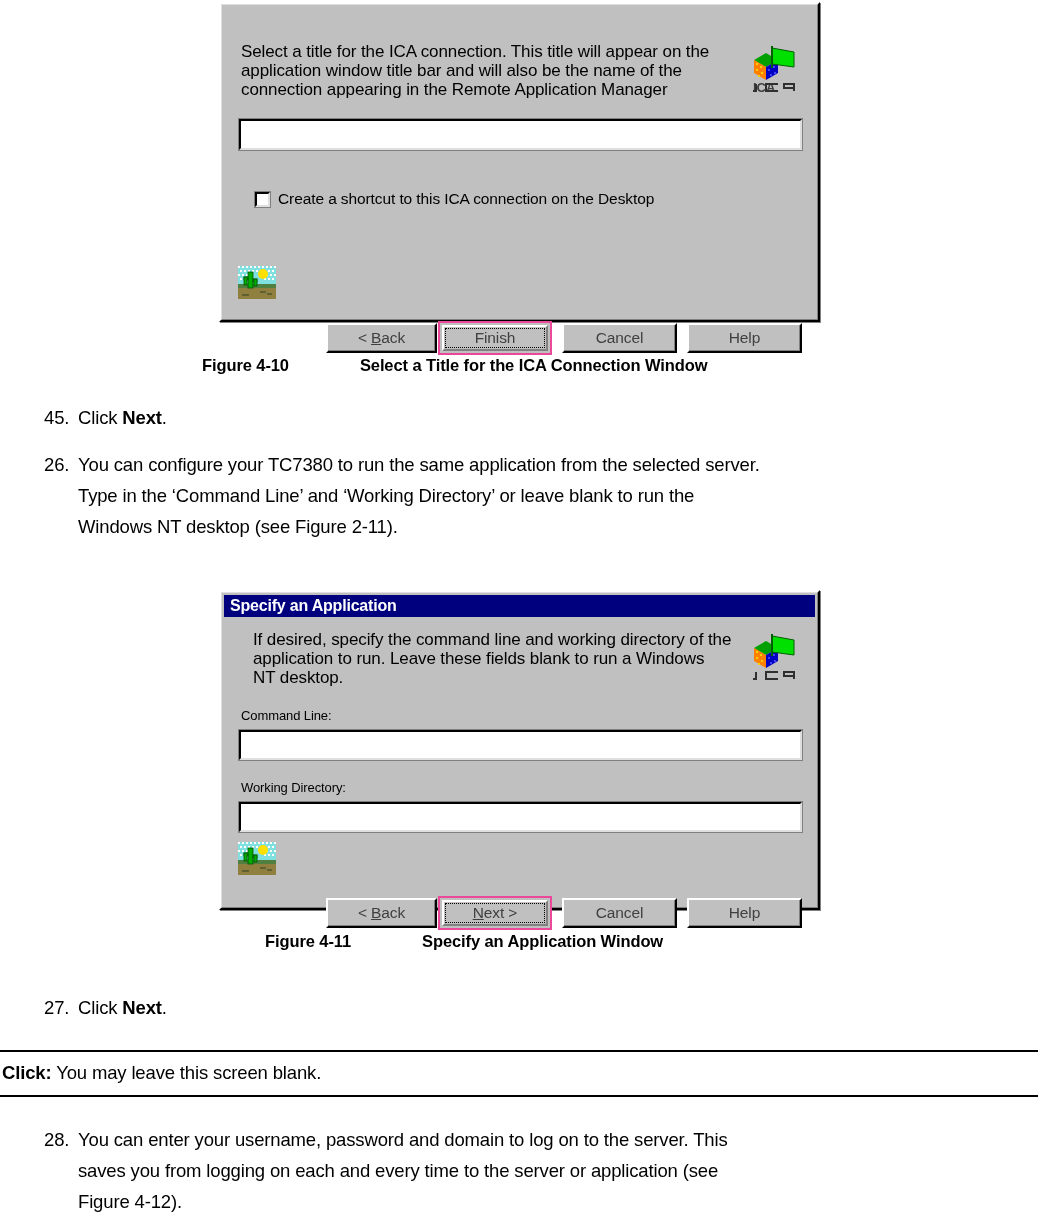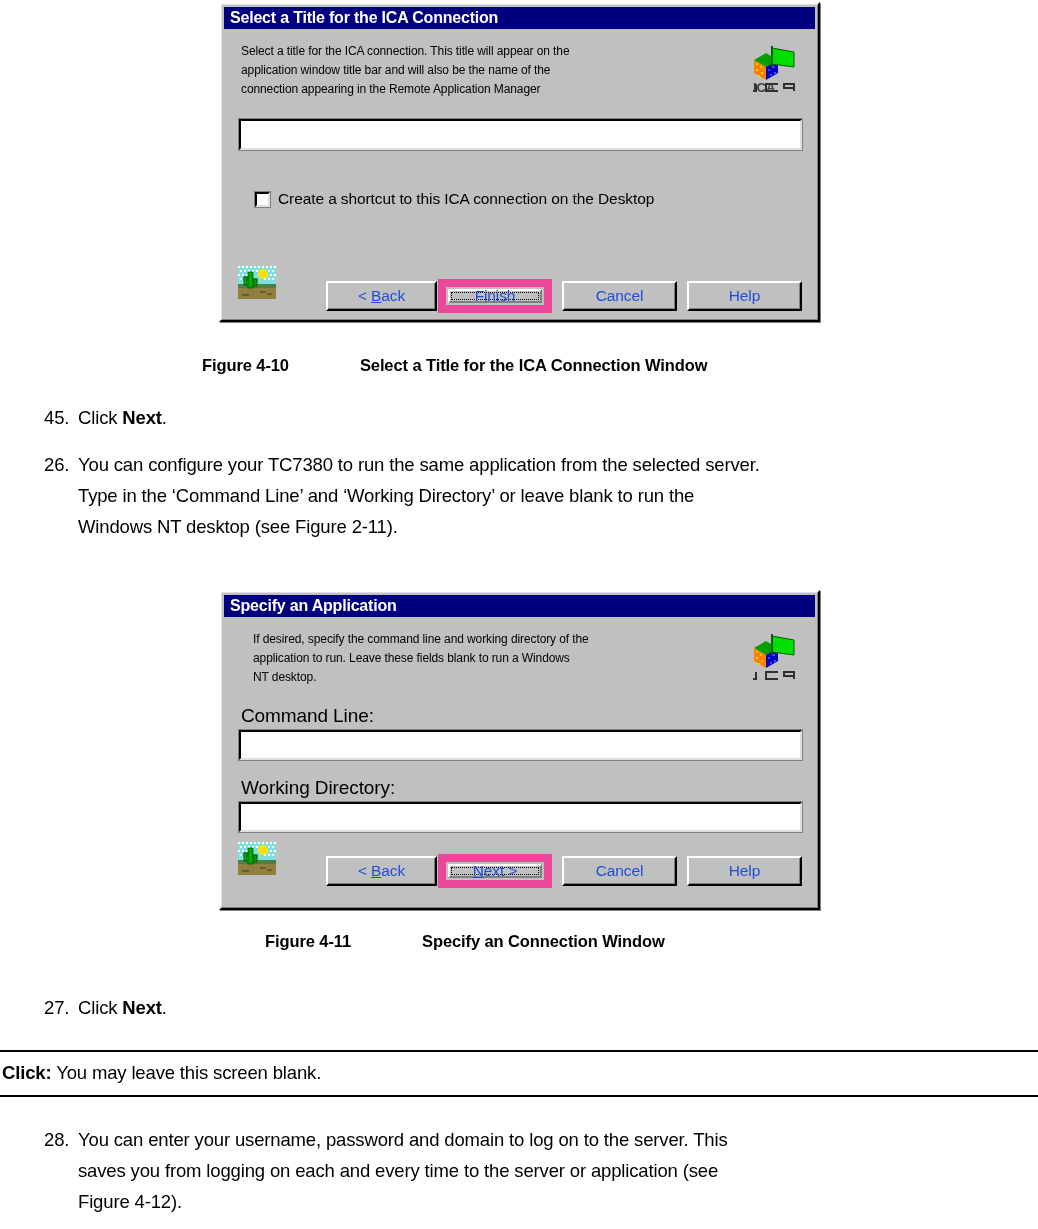--- a/index.html
+++ b/index.html
@@ -46,29 +46,29 @@
     font-size: 16px;
     font-weight: bold;
     line-height: 22px;
     padding-left: 6px;
     box-sizing: border-box;
     letter-spacing: -0.2px;
     white-space: nowrap;
   }
   .body-text {
     position: absolute;
-    font-size: 12px;
+    font-size: 17px;
     line-height: 19px;
     color: #000000;
     white-space: pre-line;
     letter-spacing: -0.1px;
   }
   .field-label {
     position: absolute;
-    font-size: 19px;
+    font-size: 13px;
     line-height: 18px;
     letter-spacing: -0.1px;
   }
   .textfield {
     position: absolute;
     background: #ffffff;
     box-sizing: border-box;
     border-top: 2px solid #000000;
     border-left: 2px solid #000000;
     border-right: 2px solid #dfdfdf;
@@ -104,37 +104,38 @@
     position: absolute;
     height: 30px;
     background: #c0c0c0;
     box-sizing: border-box;
     border-top: 2px solid #ffffff;
     border-left: 2px solid #ffffff;
     border-right: 2px solid #000000;
     border-bottom: 2px solid #000000;
     font-family: "Liberation Sans", sans-serif;
     font-size: 15.5px;
-    color: #1d4ed8;
+    color: #404040;
     display: flex;
     align-items: center;
     justify-content: center;
     letter-spacing: -0.1px;
     white-space: nowrap;
     padding: 0;
+    margin-top: 42px;
   }
   .btn .inner-bevel {
     position: absolute;
     inset: 0;
     border-right: 1px solid #808080;
     border-bottom: 1px solid #808080;
     pointer-events: none;
   }
   .btn.default {
-    border: 8px solid #ec4899;
+    border: 2px solid #ec4899;
   }
   .btn.default .focus-ring {
     position: absolute;
     left: 2px; right: 2px; top: 2px; bottom: 2px;
     border-top: 2px solid #ffffff;
     border-left: 2px solid #ffffff;
     border-right: 2px solid #808080;
     border-bottom: 2px solid #808080;
     pointer-events: none;
   }
@@ -204,23 +205,20 @@
     white-space: nowrap;
   }
   .note-text b { font-weight: bold; }
 </style>
 </head>
 <body>
 
 <div class="dialog" style="left:219px; top:2px; width:601px; height:320px;">
   <div class="dialog-inner"></div>
 
-  <div class="titlebar">
-    <span>Select a Title for the ICA Connection</span>
-  </div>
 
   <div class="body-text" style="left:20px; top:38px; width:510px;">Select a title for the ICA connection.  This title will appear on the
 application window title bar and will also be the name of the
 connection appearing in the Remote Application Manager</div>
 
   <div class="ica-logo" style="left:748px; top:40px; left:529px; top:38px;">
     <svg width="48" height="52" viewBox="0 0 48 52">
 
       <polygon points="4,18 16,11 28,18 16,25" fill="#00a000"></polygon>
       <polygon points="4,18 16,25 16,38 4,31" fill="#ff8000"></polygon>
@@ -474,21 +472,21 @@
 
   <button class="btn" style="left:466px; top:264px; width:115px;">
     <span class="inner-bevel"></span>
     <span class="lbl">Help</span>
   </button>
 </div>
 
 <div class="caption" style="left:265px; top:932px;">
   <span>Figure 4-11</span>
   <span style="display:inline-block;width:62px;"></span>
-  <span>Specify an Connection Window</span>
+  <span>Specify an Application Window</span>
 </div>
 
 <div class="doc-item" style="left:44px; top:992px; width:960px;">
   <span class="num">27.</span>
   <span class="txt">
     <span>Click </span><b>Next</b><span>.</span>
   </span>
 </div>
 
 <div class="note-rule" style="top:1050px; width:1038px;"></div>

